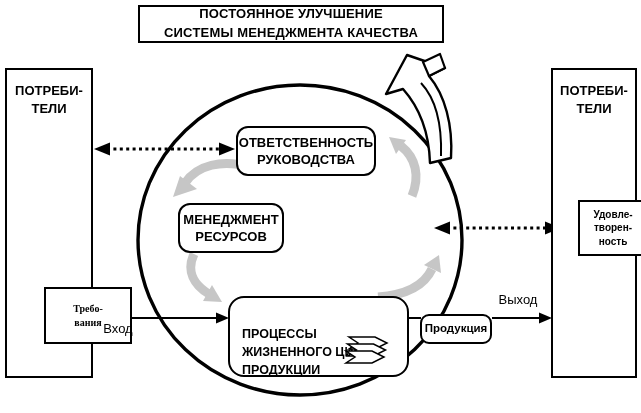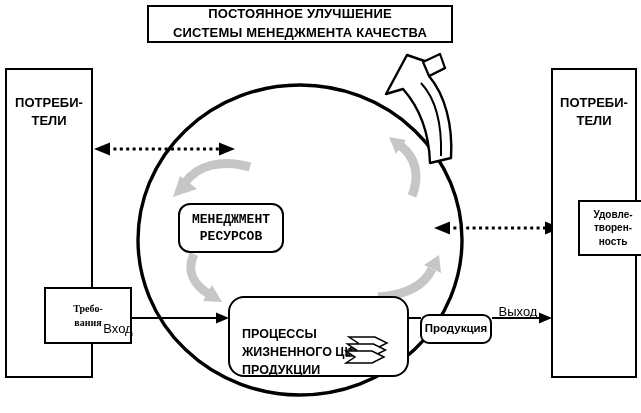--- a/index.html
+++ b/index.html
@@ -13,38 +13,38 @@
     font-family:"Liberation Sans","DejaVu Sans",sans-serif;
     color:var(--ink);overflow:hidden;
   }
   .layer{position:absolute;left:0;top:0;width:641px;height:413px;}
   .node{
     position:absolute;box-sizing:border-box;background:var(--paper);
     border:2px solid var(--ink);display:flex;align-items:center;justify-content:center;
     text-align:center;font-weight:bold;white-space:pre-line;line-height:1.32;
   }
   .rounded{border-width:2.5px;border-radius:12px;}
-  .banner{left:147px;top:5px;width:306px;height:38px;font-size:13px;letter-spacing:.2px;line-height:1.45;}
-  .panel{align-items:flex-start;font-size:13px;padding-top:24px;line-height:1.4;}
+  .banner{left:138px;top:5px;width:306px;height:38px;font-size:13px;letter-spacing:.2px;line-height:1.45;}
+  .panel{align-items:flex-start;font-size:13px;padding-top:12px;line-height:1.4;}
   .panel-left{left:5px;top:68px;width:88px;height:310px;}
   .panel-right{left:551px;top:68px;width:86px;height:310px;}
   .inner-sq{position:absolute;box-sizing:border-box;background:var(--paper);
     border:2px solid var(--ink);display:flex;align-items:center;justify-content:center;
     text-align:center;font-weight:bold;white-space:pre-line;font-size:10px;line-height:1.35;margin-left:16px;}
   .req{left:21px;top:217px;width:88px;height:57px;font-family:Liberation Serif, serif;}
   .sat{left:9px;top:130px;width:70px;height:56px;}
   .resp{left:236px;top:126px;width:140px;height:50px;font-size:13px;}
-  .res{left:178px;top:203px;width:106px;height:50px;font-size:13px;font-family:Liberation Mono, monospace;}
+  .res{left:178px;top:203px;width:106px;height:50px;font-size:13px;}
   .meas{left:318px;top:202px;width:115px;height:55px;font-size:12.5px;line-height:1.3;}
   .proc{left:228px;top:296px;width:181px;height:81px;font-size:12.5px;line-height:1.45;
         display:block;text-align:left;padding:9px 6px 0 12px;border-radius:16px;}
   .prod{left:420px;top:302px;width:72px;height:30px;font-size:11.5px;border-radius:9px;margin-top:12px;}
   .flow-label{position:absolute;font-size:13px;font-weight:normal;text-align:center;white-space:nowrap;}
   .in-label{left:96px;top:297px;width:44px;margin-top:24px;}
-  .out-label{left:492px;top:292px;width:52px;margin-top:12px;}
+  .out-label{left:492px;top:292px;width:52px;}
   .chevrons{position:absolute;right:17px;bottom:9px;}
   .s-ink{stroke:var(--ink);fill:none;}
   .f-ink{fill:var(--ink);stroke:none;}
   .s-gray{stroke:var(--gray-arrow);fill:none;}
   .f-gray{fill:var(--gray-arrow);stroke:none;}
   .paper-ink{fill:var(--paper);stroke:var(--ink);}
 </style>
 </head>
 <body>
 
@@ -115,20 +115,22 @@
   </div>
 
   <div class="node panel panel-right">
     <span>ПОТРЕБИ-
 ТЕЛИ</span>
     <div class="inner-sq sat">Удовле-
 творен-
 ность</div>
   </div>
 
+  <div class="node rounded resp">ОТВЕТСТВЕННОСТЬ
+РУКОВОДСТВА</div>
 
   <div class="node rounded res">МЕНЕДЖМЕНТ
 РЕСУРСОВ</div>
 
 
   <div class="node rounded proc">
     <span>ПРОЦЕССЫ
 ЖИЗНЕННОГО ЦИКЛА
 ПРОДУКЦИИ</span>
     <svg class="chevrons" width="52" height="30" viewBox="0 0 52 30">

